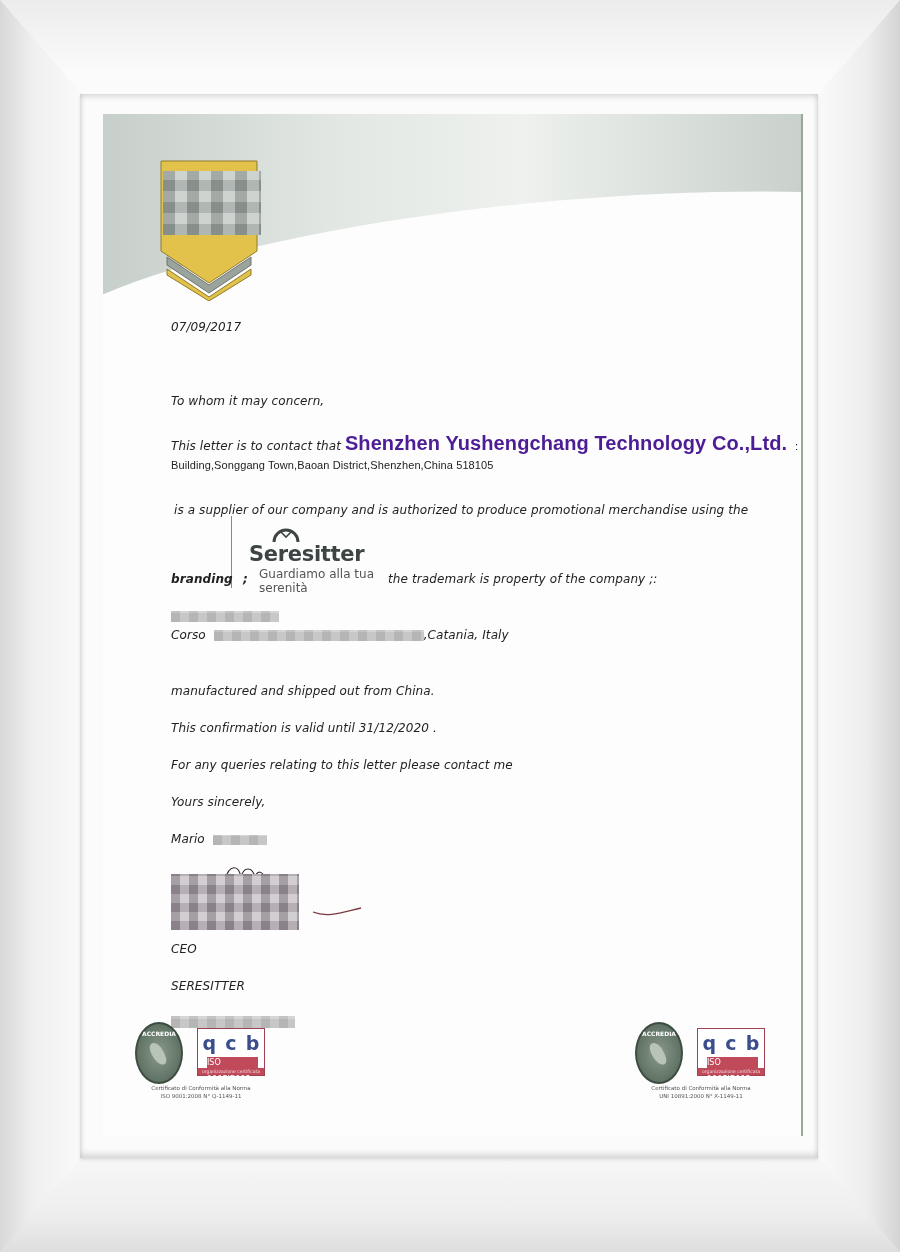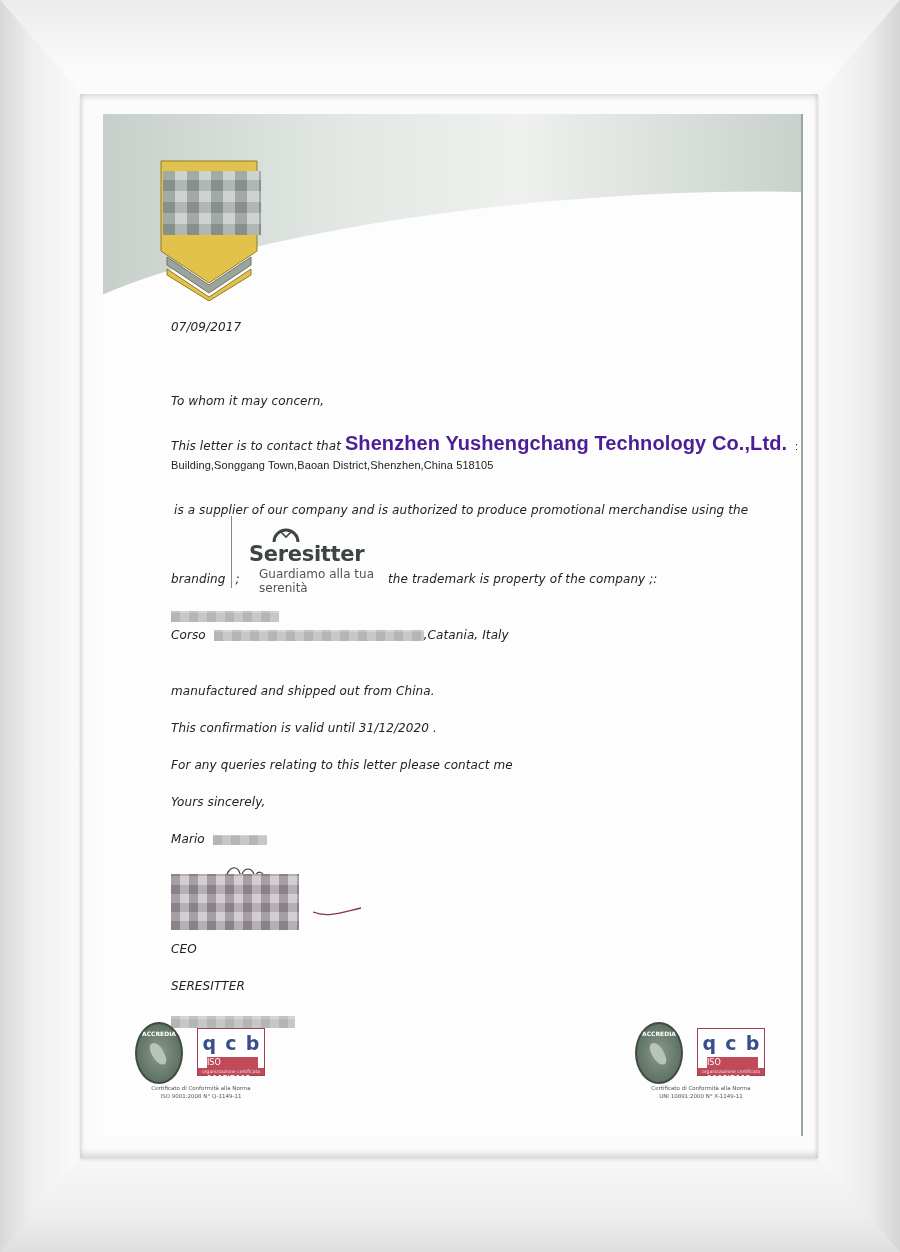--- a/index.html
+++ b/index.html
@@ -169,21 +169,21 @@
   <div class="brand-divider"></div>
   <div class="brand-logo">
     <svg style="position:absolute; left:24px; top:0;" width="30" height="22" viewBox="0 0 30 22">
       <path d="M3,20 A12,12 0 1,1 27,20" fill="none" stroke="#3d4444" stroke-width="3"></path>
       <polyline points="10,10 15,15 20,10" fill="none" stroke="#3d4444" stroke-width="1.6"></polyline>
     </svg>
     <div class="name">Seresitter</div>
     <div class="tagline">Guardiamo alla tua serenità</div>
   </div>
 
-  <div class="text-line" style="top:458px;">
+  <div class="text-line" style="top:458px;font-weight:bold;">
     <span>branding</span>
     <span style="margin-left:6px;">;</span>
   </div>
   <div class="text-line" style="top:458px; left:285px;">the trademark is property of the company ;:</div>
 
   <div class="pixel-block" style="left:68px; top:497px; width:108px; height:11px;"></div>
 
   <div class="text-line" style="top:514px;">
     <span>Corso</span>
     <span class="pixel-block" style="position:relative; display:inline-block; width:210px; height:11px; vertical-align:middle; margin-left:4px;"></span><span>,Catania, Italy</span>

